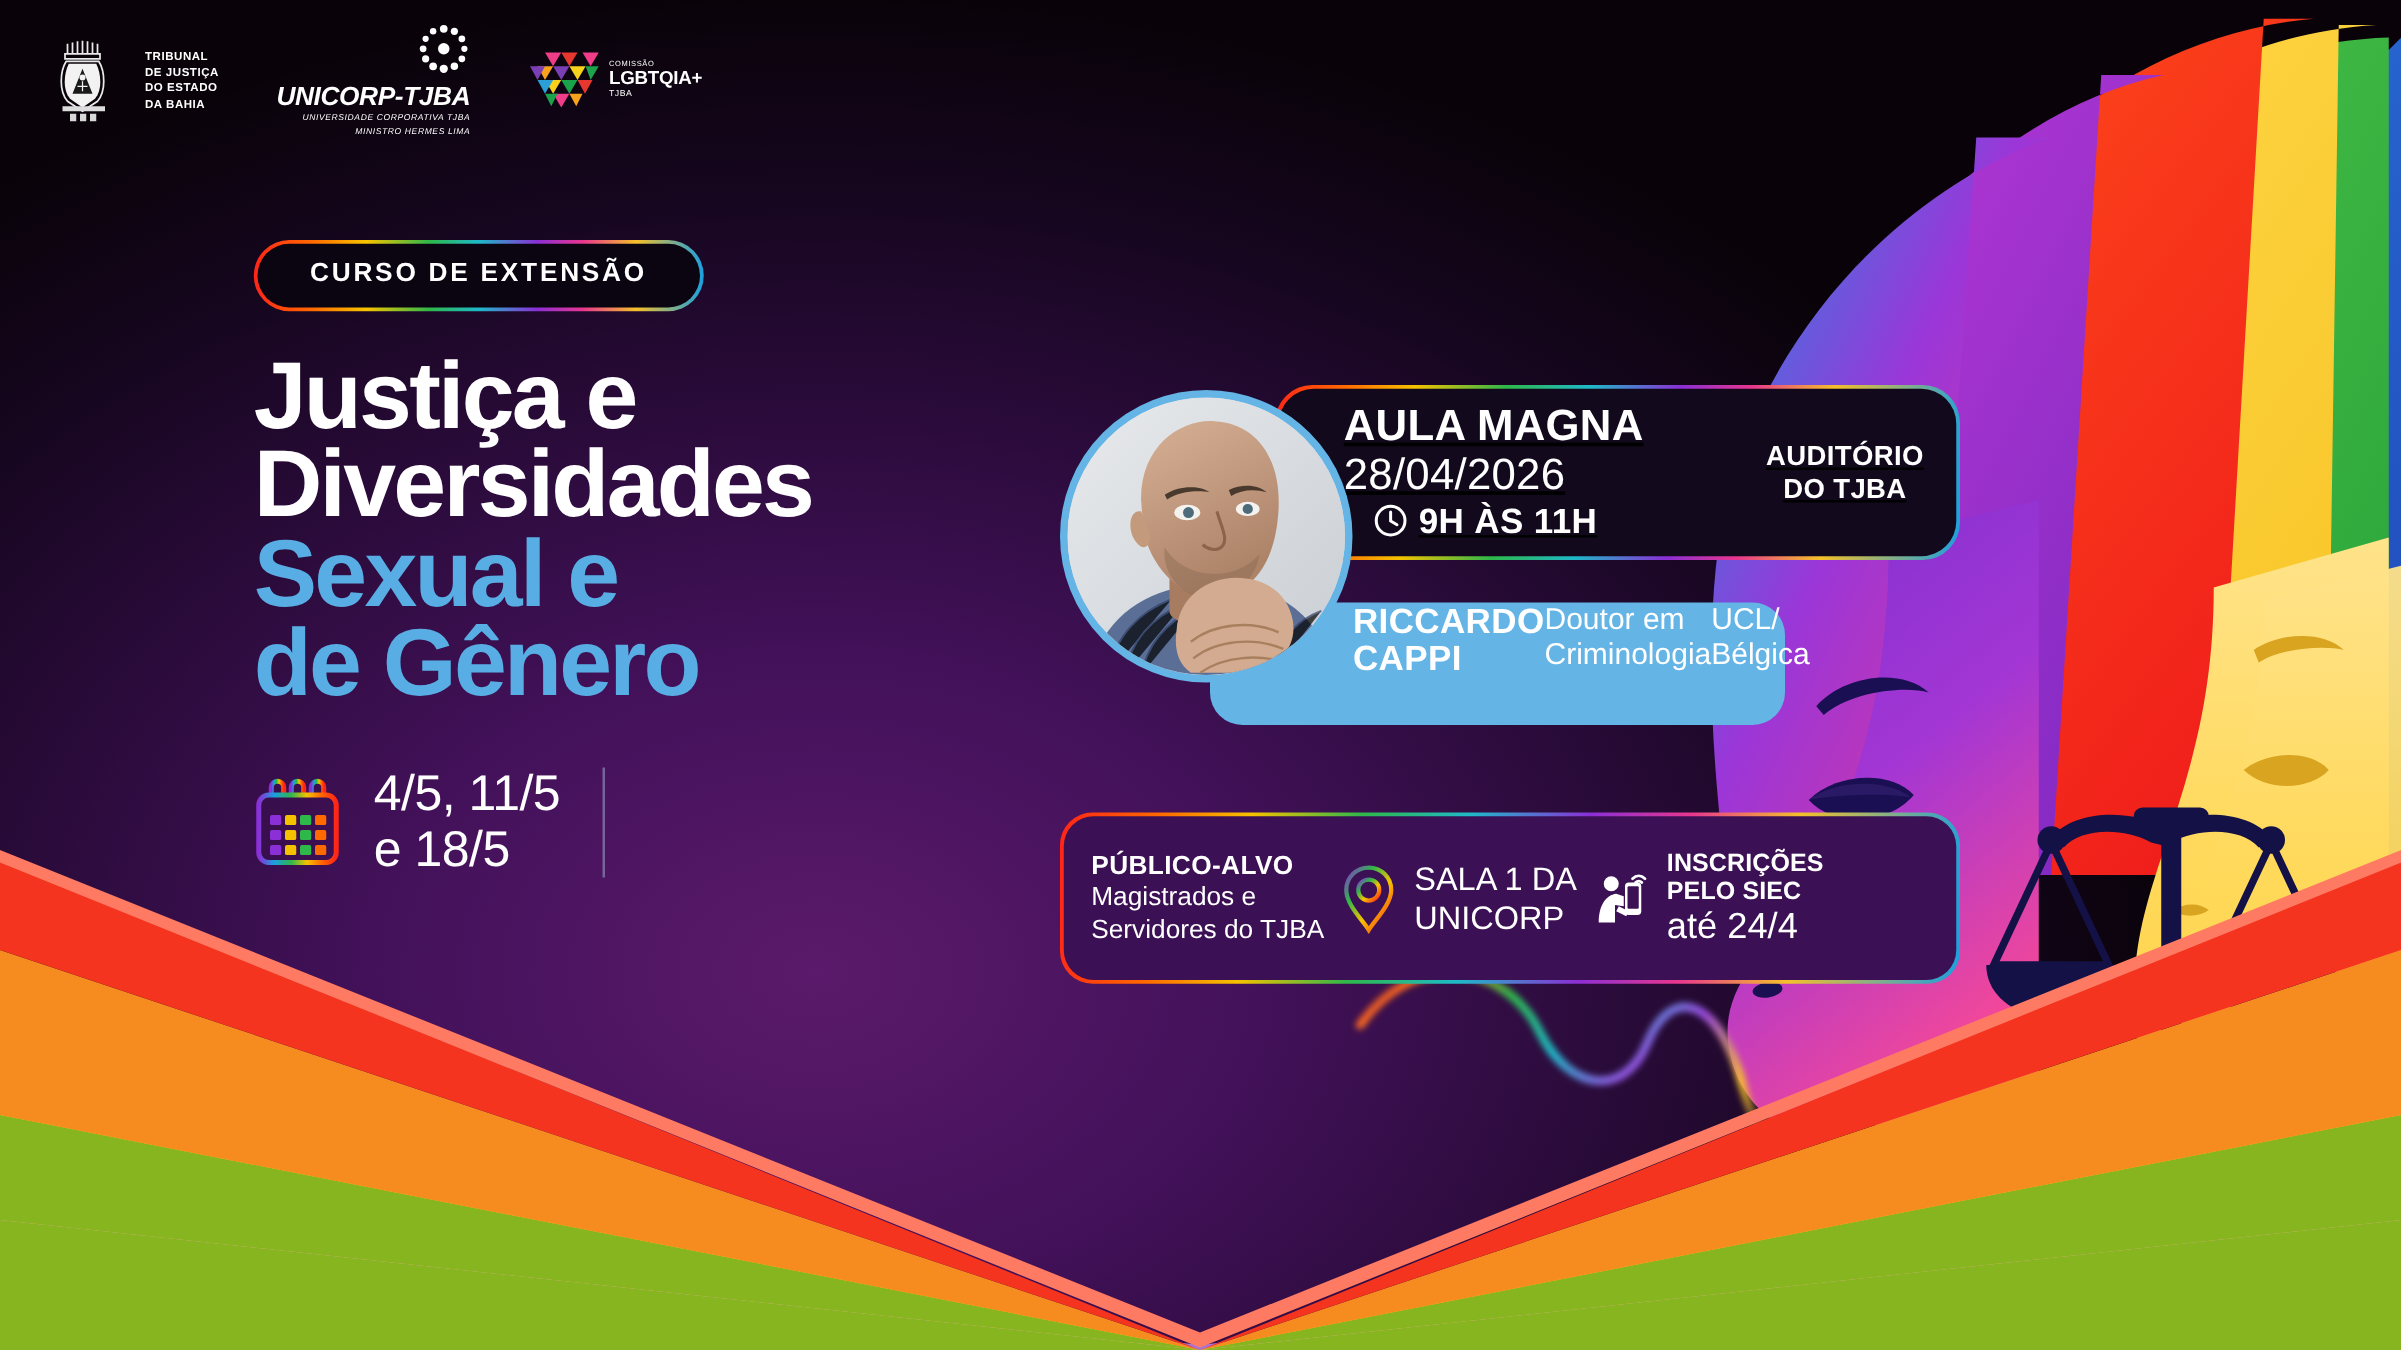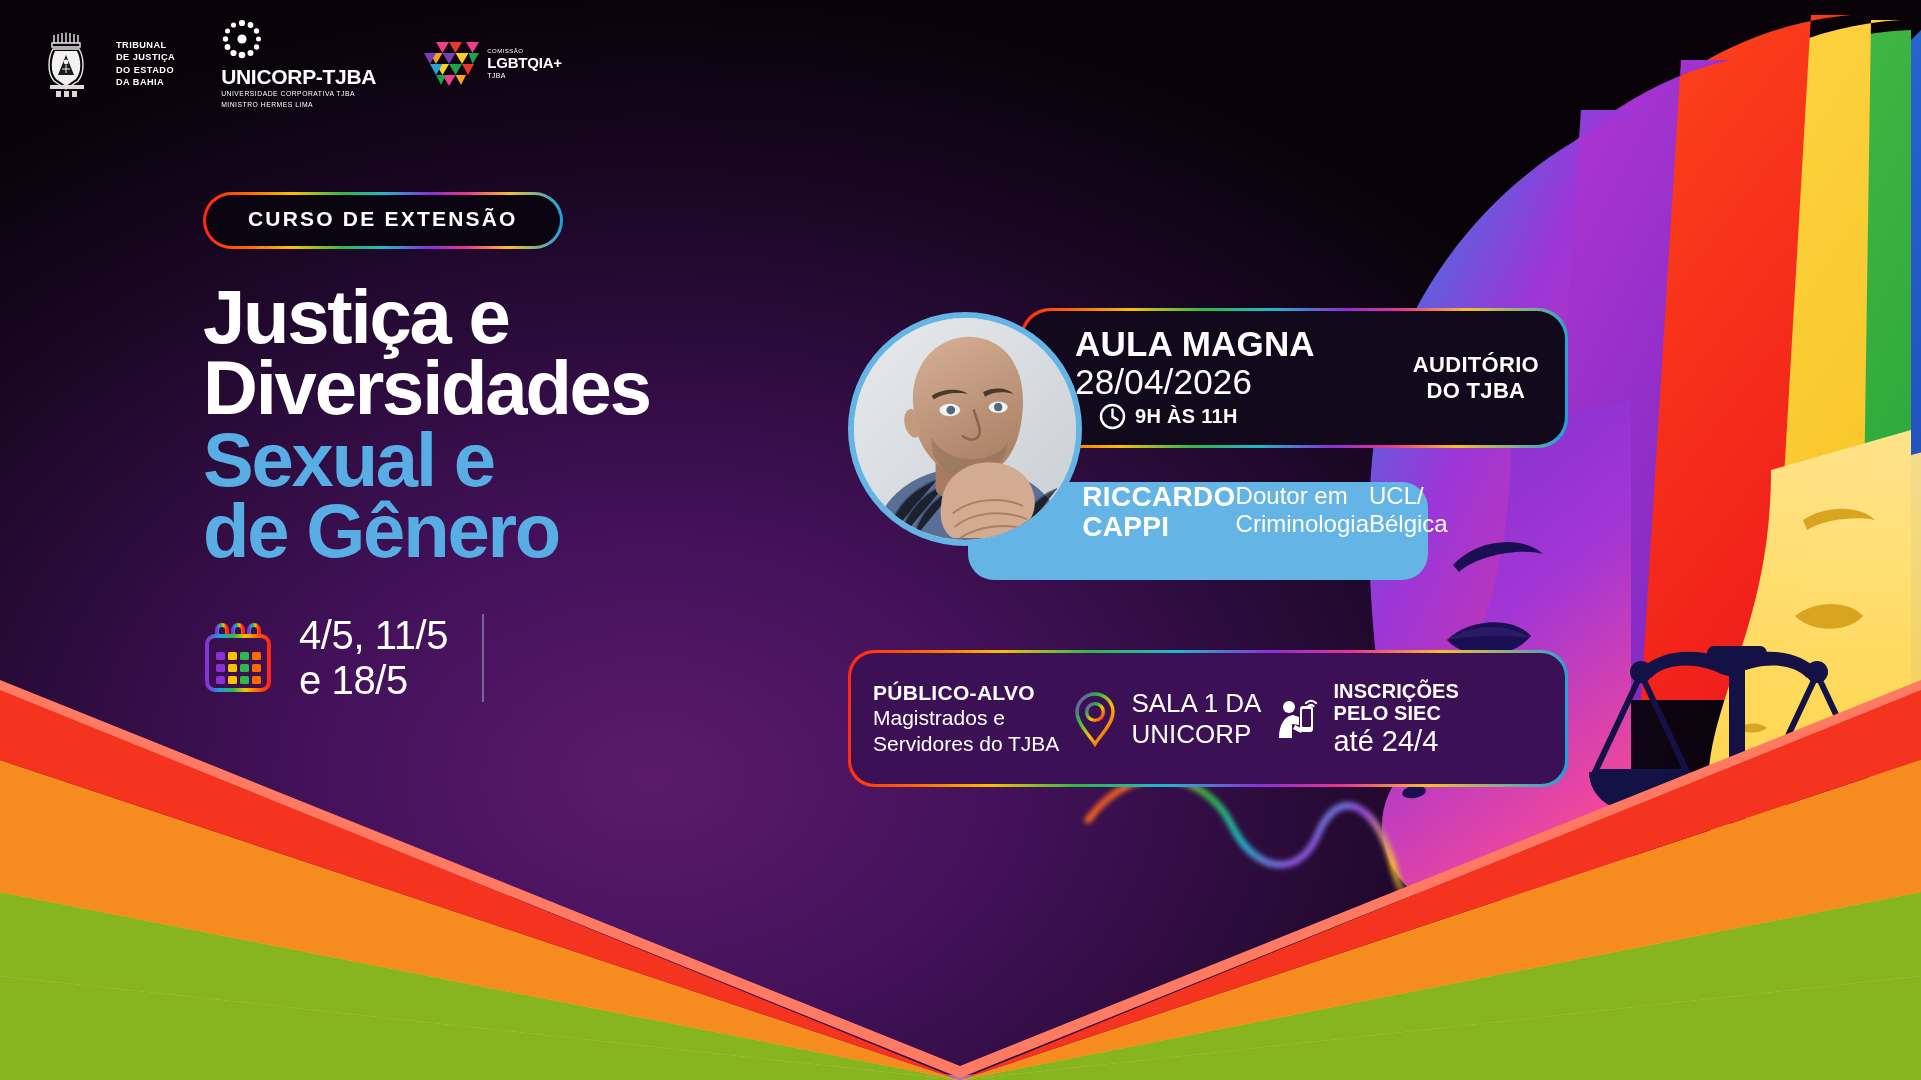--- a/index.html
+++ b/index.html
@@ -26,21 +26,21 @@
 
   
   .faces { position:absolute; right:-10px; top:0; width:720px; height:900px; }
   .faces svg { display:block; width:100%; height:100%; }
 
   
   .logos { position:absolute; left:44px; top:18px; display:flex; align-items:center; gap:46px; z-index:30; }
   .logo-tj { display:flex; align-items:center; gap:26px; }
   .crest { width:46px; height:70px; }
   .tj-text { color:#fff; font-size:9.2px; line-height:1.35; font-weight:700; letter-spacing:.45px; }
-  .logo-unicorp { text-align:left; color:#fff; }
+  .logo-unicorp { text-align:right; color:#fff;font-style:italic; }
   .unicorp-mark { width:42px; height:42px; margin:0 auto 2px; }
   .unicorp-main { font-size:21px; font-weight:800; letter-spacing:-.3px; line-height:1; }
   .unicorp-sub { font-size:6.8px; letter-spacing:.5px; margin-top:2.5px; line-height:1.3; }
   .logo-lgbt { display:flex; align-items:center; gap:7px; }
   .lgbt-mark { width:58px; height:52px; }
   .lgbt-text { color:#fff; line-height:1.12; }
   .lgbt-text .t1 { font-size:6px; letter-spacing:.5px; display:block; }
   .lgbt-text .t2 { font-size:15px; font-weight:800; letter-spacing:-.2px; display:block; }
   .lgbt-text .t3 { font-size:7px; letter-spacing:.4px; display:block; }
 
@@ -80,30 +80,31 @@
     border-radius:50%; border:6px solid #64b4e6; overflow:hidden; z-index:5;
     background:#d9dde2;
   }
   .portrait svg { display:block; width:100%; height:100%; }
 
   
   .magna-outer {
     position:absolute; left:172px; top:-4px; width:548px; height:140px;
     padding:3px; border-radius:30px;
     background:linear-gradient(95deg,#ff2418 0%,#ff6a00 10%,#f5c200 20%,#2fb84a 33%,#1fb9c9 45%,#8b2fd6 58%,#e8368f 68%,#f4c02a 80%,#1a9fe0 100%);
+    text-decoration:underline;
   }
   .magna-inner {
     width:100%; height:100%; border-radius:28px;
     background:#120a1c;
     display:flex; align-items:center; padding:0 26px 0 52px; gap:18px;
   }
   .magna-left { color:#fff; }
   .magna-t1 { font-size:35px; font-weight:800; letter-spacing:.2px; line-height:1.04; }
   .magna-t2 { font-size:35px; font-weight:400; letter-spacing:.2px; line-height:1.12; }
-  .magna-t3 { display:flex; align-items:center; gap:9px; font-size:20px; font-weight:800; letter-spacing:.3px; margin-top:2px; padding-left:24px; }
+  .magna-t3 { display:flex; align-items:center; gap:9px; font-size:28px; font-weight:800; letter-spacing:.3px; margin-top:2px; padding-left:24px; }
   .clock { width:27px; height:27px; flex:0 0 auto; }
   .magna-right { color:#fff; font-size:22px; font-weight:800; line-height:1.2; text-align:center; letter-spacing:.3px; margin-left:auto; }
 
   
   .speaker {
     position:absolute; left:120px; top:170px; width:460px; height:98px;
     background:#64b4e6; border-radius:26px; z-index:3;
     display:flex; flex-direction:row; justify-content:center;
     padding-left:134px; color:#fff;
   }

